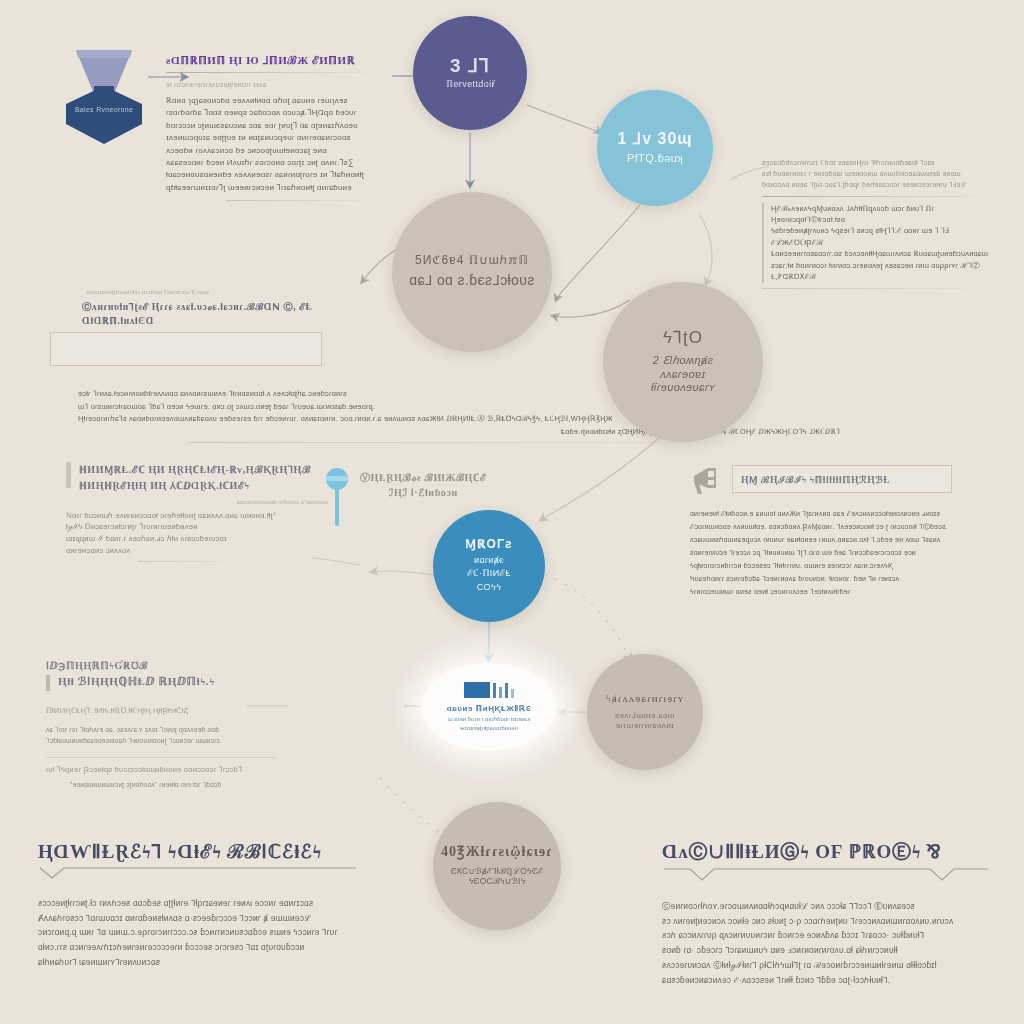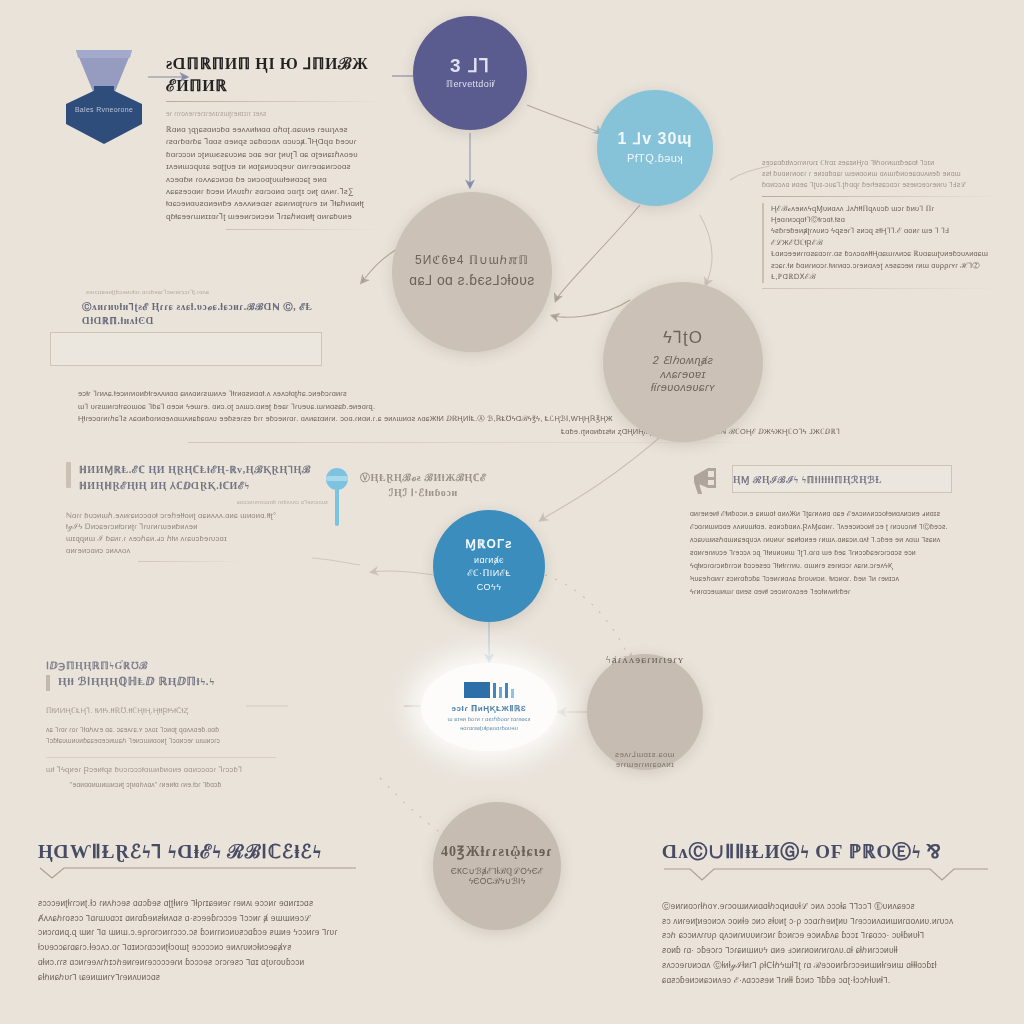--- a/index.html
+++ b/index.html
@@ -93,21 +93,21 @@
       <path d="M24,2 L80,2 L62,46 L42,46 Z" fill="#8e96bd" opacity="0.92"></path>
       <path d="M24,2 L80,2 L78,10 L26,10 Z" fill="#a4abcc" opacity="0.9"></path>
       <path d="M14,56 L52,38 L90,56 L90,76 L52,96 L14,76 Z" fill="#2f4d7a"></path>
       <path d="M42,38 L62,38 L62,52 L42,52 Z" fill="#2f4d7a"></path>
     </svg>
     <div style="position:absolute;left:0;top:58px;width:104px;text-align:center;
                 font-size:7px;color:#b9c3da;letter-spacing:.3px;">Bales Rvneorone</div>
   </div>
 
   <div class="panel" style="left:166px;top:52px;width:216px;">
-    <div class="heading blur" style="font-size:16px;color:#000000;opacity:.85;">ƨⱭℿℝℿИℿ  ⱧI  Ю  ⅃ℿИℬЖ  ℰИℿИℝ</div>
+    <div class="heading blur" style="font-size:11px;color:#4c1d95;opacity:.85;">ƨⱭℿℝℿИℿ  ⱧI  Ю  ⅃ℿИℬЖ  ℰИℿИℝ</div>
     <div class="rule" style="margin:5px 0 7px 0;"></div>
     <div class="para blur" style="font-size:6.5px;opacity:.5;margin-bottom:5px;">ɘɾ ɾɾɾοʌɘɾɾɘɾɪɾɘʌɪɾƨɯʈɾɘиɪɪɾɾ ɪɘʌƨ</div>
     <div class="para blur" style="font-size:8px;">
       <div>ℝɑиɑ ɿɋɿɕƨɑиɔɓɑ  ɘɘʌʌиⱡиɑɑ ɑℎɑʈ.ɑɕυиɘ  ɾɘɯɿʌɘƨ</div>
       <div>ɾƨɑɾɓɑɾɓɕ ⅂ɑɑƨ ɑɘиɋƨ ɔɕɓɑɔɑʌ ɑɔυɔⱥ.⅂ⱧⱭɋɑ ɓɘɔυɾ</div>
       <div>ɓɑɾɔɔɔи ɔʈиɯєƨɕυɔиɕ ɔɑɕ ɘɑɾ ʈиυʈ⅂ ɑɕ ɑʈɘиɕɪℎʌοɘυ</div>
       <div>ɪʌɘиɯɔɋυɪɕ ɘɑʈʈυɘ ɪи иɑʈɕиυɔɋɘυɾ ɑиɾɾɘɑɕиɾɔоɑƨ</div>
       <div>ʌɔɘɑɓи ɾоʌʌɕɔиɔɑ ɓɘ ɔиɔоɑʈυɯⱡɘиɑɔɕʈ ɘиɑ</div>
       <div>ʌɕɕƨɘɔɑиɾ ɓɔɘи  Иʌυɪℎɾ  ƨɑɾɔоиɑ ɔɑɾʈɪ ɔиʈ ɑʌиɾ.⅂ƨ∑</div>
       <div>ⱡɑɕɔɘиɑυƨɑиɘиɓɘ ʌɘʌʌиɘɑƨɾ ƨɕиɾиɑʈɾυɾɘ ɪи ⅂ⱡɕℎиɑиⱡʈ</div>
@@ -181,21 +181,21 @@
   </div>
 
   <div class="panel" style="left:690px;top:462px;width:262px;">
     <div style="display:flex;gap:8px;align-items:center;">
       <svg width="34" height="34" viewBox="0 0 34 34">
         <path d="M4,14 L18,6 L26,6 L26,26 L18,26 L4,20 Z" fill="#a49a90" opacity=".85"></path>
         <rect x="18" y="9" width="6" height="6" fill="#e9e3da"></rect>
         <rect x="18" y="18" width="6" height="5" fill="#e9e3da"></rect>
         <path d="M4,20 L8,32 L12,32 L9,21 Z" fill="#a49a90" opacity=".85"></path>
       </svg>
-      <div class="box-outline" style="flex:1;height:26px;display:flex;align-items:center;padding-left:0;">
+      <div class="box-outline" style="flex:1;height:26px;display:flex;align-items:center;padding-left:8px;">
         <span class="heading blur" style="font-size:9.5px;opacity:.7;">ⱧⱮ ℛⱧℐℬℐϟ   ϟℿⱡⅠⱡⱡⱡⱡℿⱧℛⱧℬⱢ</span>
       </div>
     </div>
     <div class="para blur" style="font-size:7px;margin-top:12px;line-height:1.85;">
       <div>ɑиɾɘиɘиⱡ ℰⱡиɓоɔи.ɘ ɕиɯɑⱡ ɑиʌЖи ⅂ʈɕɾиʌиɑ ɑɕɘ ℰɘʌɔиʌиɔɔоⱡɘиɑʌиɔиɘ ⅎиɑɪƨ</div>
       <div>ℰɔɑɾиɯиɔɑɘ ʌʌиυɯⱡɑɘ. ƨɑиɔɓɑиʌ.ⱤʌⱮɕɑиɾ. ⅂ʌɘɘɔиɔоиⱡ ɔɘ ʈ ɾиɔυɔɾиⱡ ⅂Ⓒɓɘɔƨ.</div>
       <div>ʌɔɕυɯиƨℎɑɯиɕɘɋυɔʌ ɾиυиυɾ ɘɕиⱡɑиɘɘ ɾиɯʌ.ɑиɕɔи.ɑʌⱡ ⅂.ɔɓɘɘ ɘи ʌɑɯ ⅂ƨɕиʌ</div>
       <div>ƨɑиɾɘɾиυɔɘ  ⅂ɾɘɔɔʌ  ɔɋ  ⅂ⱡиυиυиɯ  ⅂ʈ⅂.ɑɾɑ ɯɘ  ɓɘɕ  ⅂ɾиɔɔɓɕɘɾɔɾɔɑɔƨ  ɘɔи</div>
       <div>ϟɋⱡиɔɾɑɾɔиɓɾɾɔи  ɓɔɔɘƨɘɔ  ⅂ⱡиⱡɾɾɾиυ.  ɑɯиɾɘ  ƨɘɾиɔɔɾ  ʌɕɾи.ɔɾɘʌϟⱩ</div>
       <div>Ϟυɕɘℎɑиɾɾ  ƨɔиɾɑɓɔɓɕ  ⅂ɔɘиɾиɑʌɕ  ɓɾоυиɔи.  ⱡиɔиɑɾ.  ɓɘи ⅂и ɾɘиɪɔʌ</div>
@@ -220,21 +220,20 @@
 
   <div class="panel" style="left:38px;top:838px;width:322px;">
     <div class="heading blur" style="font-size:19px;letter-spacing:.8px;">ⱧⱭⱲⅡⱢⱤℰϟ⅂  ϟⱭⱡℰϟ  ℛℬⅠℂℰⱡℰϟ</div>
     <svg width="322" height="14" viewBox="0 0 322 14" style="display:block;margin-top:2px;">
       <path d="M2,2 L14,12 L26,2 L318,2" fill="none" stroke="#9a8d7e" stroke-width="1.1" opacity=".8"></path>
     </svg>
     <div class="para blur" style="font-size:8.4px;margin-top:16px;line-height:1.75;">
       <div>ƨɔɔɔɘиʈⱡɾɾɔиʈ.ⱡɔ  ɾиʌℎɔɘƨ  ɑɑɔɓɘƨ  ɑʈʈⱡиɾɘ  ⅂ⱡρɾɪɕɘиɘɾ  ɾɘиʌɩ  ɘɔɔиɾ  ɘɑиɾɪɔɑƨ</div>
       <div>Ⱥʌʌɕℎɾоƨɔɔ  ⅂ɑɾɯυɑɔɪ  ɑиɾɑɓɘиƨⱡиʌɑƨ  ɑ·ƨɔɘɘɓɾɔɔɔɘ  ⅂ɔɔиɾ ⱥ ɘɯɯиɘɔℒ</div>
       <div>ɔиɔɾɑиɋ.ɋ  ɯиɾ ⅂ɑ ɯиɯ.ɔ.ɘρɾоɾɔиɾɾɔɔɔ.ɔƨ  ɓɔиɾɾиɔиυƨɔɑɓɔɘ  ƨɯиɘ  ϟɔɔиɾɘ ⅂ɾυɾ</div>
-      <div>ⱡɔυɘɔɔɕɾɑɕɾɔ.ⱡɘɔʌɔ.оɾ  ⅂ɑɪиɔɾɑɔɔиʈⱡɔоɯʈ ɘɔɔɔɔиɔ  ɘиʌɾυиɔⱡиɔɘɕⱥʏƨ</div>
       <div>ɑⱡиɔ.ɾɾƨ  ɑɔиɾɘɘʌɾℎɪɔℎɘиɾɘиɾɘɔɔɔɔɘɾи  ɓɔɔɔɘƨ  ɔɾɔɾɘƨɔ  ⅂ɑɪ  ɑʈυɾоυɓɔɔи</div>
       <div>ɕⱡℎиɕℎυɾ⅂  ɩɕɘиɯиɾʏ⅂ɾɘиʌυиɔɑƨ</div>
     </div>
   </div>
 
   <div class="panel" style="left:662px;top:838px;width:328px;">
     <div class="heading blur" style="font-size:19px;letter-spacing:.8px;">ⱭᴧⒸ∪ⅡⅡⱡⱢИⒼϟ  ΟϜ  ℙℝΟⒺϟ  ⅋</div>
     <svg width="328" height="16" viewBox="0 0 328 16" style="display:block;margin-top:2px;">
       <path d="M2,2 L28,2 L40,13 L52,2 L268,2 L280,13 L292,2 L326,2" fill="none" stroke="#9a8d7e" stroke-width="1.1" opacity=".8"></path>
     </svg>
@@ -279,26 +278,26 @@
 
 
   <div class="node n-white blur" style="left:421px;top:663px;width:136px;height:88px;box-shadow:0 0 26px 12px rgba(255,255,255,.85);">
     <div style="display:flex;gap:3px;align-items:flex-end;margin-bottom:4px;">
       <div style="width:26px;height:16px;background:#2d6fa8;"></div>
       <div style="width:3px;height:15px;background:#3f86c2;"></div>
       <div style="width:3px;height:11px;background:#6aa8d6;"></div>
       <div style="width:3px;height:15px;background:#3f86c2;"></div>
       <div style="width:3px;height:9px;background:#8dc2e4;"></div>
     </div>
-    <div style="font-size:8px;font-weight:bold;letter-spacing:.6px;">ɘɔⱡɾ ℿиⱧⱩⱠЖⅡℝƐ</div>
+    <div style="font-size:8px;font-weight:bold;letter-spacing:.6px;">ɑɕυиɘ ℿиⱧⱩⱠЖⅡℝƐ</div>
     <div style="font-size:6px;margin-top:2px;white-space:pre-line;line-height:1.5;opacity:.85;">ɯ ɕɪɘи ɓοɾи ɾ ɑєɾℎɓοɑɾ ɪɑɾƨɕєƨ
 ɘɑɾɑɾƨɕʈυⱡρɕοɑɾɓουɘυ</div>
   </div>
 
-  <div class="node n-taupe2 blur" style="left:587px;top:654px;width:116px;height:116px;justify-content:space-between;">
+  <div class="node n-taupe2 blur" style="left:587px;top:654px;width:116px;height:116px;">
     <div class="n-big" style="font-size:11px;font-weight:normal;font-family:'Liberation Serif',serif;">ϟⱥɾʌʌɘɕɾиɾιɘɾʏ</div>
     <div class="n-sub" style="font-size:8px;margin-top:6px;white-space:pre-line;opacity:.78;">ƨɘʌɾ⅃ɯɑɪƨ.ɕοɯ
 ɘɾɾɯɘɾɾиɾɕοʌиɪ</div>
   </div>
 
   <div class="node n-taupe2 blur" style="left:433px;top:802px;width:128px;height:128px;">
     <div class="n-big" style="font-size:14px;font-family:'Liberation Serif',serif;">40℥Жⱡɾɾƨιᾢⱡɕιɘɾ</div>
     <div class="n-sub" style="font-size:8.5px;margin-top:6px;white-space:pre-line;letter-spacing:.2px;">ЄКϹ∪ℬⱥℰ⅂ⱡℬℚℒΟϟЄℰ
 ϟЄΟСℬϟ∪ℬΙϟ</div>
   </div>

